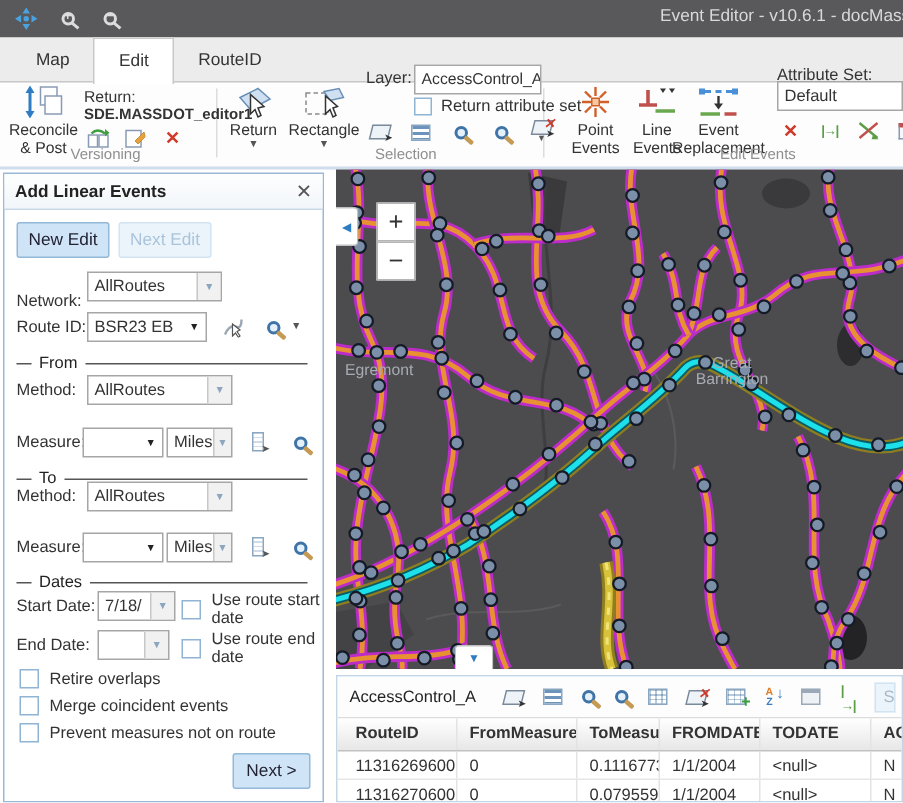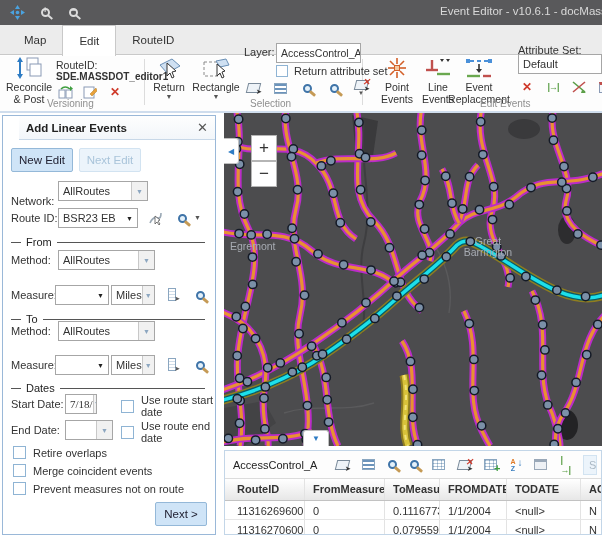--- a/index.html
+++ b/index.html
@@ -53,21 +53,21 @@
   .i-winred { display:inline-block; width:13px; height:11px; border:1px solid #8a9ab5; border-top:3px solid #c0504d; background:#f5f8fb; }
   .i-wingray { display:inline-block; width:13px; height:11px; border:1px solid #9aa8b8; border-top:3px solid #9aa8b8; background:#eef1f5; }
   .i-split { color:#5a9e46; font-size:9px; font-weight:bold; letter-spacing:-1px; }
   .i-ruler { display:inline-block; width:8px; height:13px; border:1px solid #8aa6c0; background:repeating-linear-gradient(#fff 0 2px, #cfdce8 2px 3px); position:relative; }
   .i-ruler::after { content:"➤"; position:absolute; right:-5px; bottom:-3px; font-size:7px; color:#555; }
   .i-sort { display:inline-flex; flex-direction:column; font-size:7px; font-weight:bold; line-height:1; position:relative; padding-right:6px; }
   .i-sort .a { color:#e07b28; } .i-sort .z { color:#3a7ebf; }
   .i-sort::after { content:"↓"; position:absolute; right:-1px; top:1px; color:#3a7ebf; font-size:10px; font-weight:bold; }
 
   
-  .left-panel { position:absolute; left:2px; top:115px; width:214px; height:420px; background:#fff; border:1px solid #9ab8d8;padding-left:16px; }
+  .left-panel { position:absolute; left:2px; top:115px; width:214px; height:420px; background:#fff; border:1px solid #9ab8d8; }
   .lp-head { height:24px; display:flex; align-items:center; padding:0 7px; border-bottom:1px solid #c8d8e8; background:linear-gradient(#fefefe,#f2f6fa); }
   .lp-title { font-weight:bold; font-size:11.5px; color:#222; }
   .lp-close { margin-left:auto; color:#555; font-size:13px; cursor:pointer; }
   .btn-blue { position:absolute; background:#cfe4f7; border:1px solid #94b8d8; border-radius:2px; color:#223; font-size:11.5px; display:flex; align-items:center; justify-content:center; cursor:pointer; }
   .btn-dis  { position:absolute; background:#ecf4fb; border:1px solid #d2e3f1; border-radius:2px; color:#a9c4da; font-size:11.5px; display:flex; align-items:center; justify-content:center; }
   .lp-label { position:absolute; font-size:11px; color:#333; }
   .sep { position:absolute; left:8px; right:10px; display:flex; align-items:center; gap:5px; color:#222; font-size:11px; }
   .sep::before { content:""; width:10px; height:1px; background:#555; }
   .sep::after { content:""; flex:1; height:1px; background:#555; }
   .cbrow { position:absolute; display:flex; align-items:center; gap:7px; font-size:11px; color:#333; }
@@ -135,21 +135,21 @@
       <svg width="26" height="22" viewBox="0 0 26 22">
         <rect x="11" y="1" width="11" height="12" fill="#fff" stroke="#8a9ab5"></rect>
         <rect x="14" y="7" width="11" height="12" fill="#fff" stroke="#8a9ab5"></rect>
         <line x1="4" y1="4" x2="4" y2="18" stroke="#2e7cc4" stroke-width="2"></line>
         <polygon points="1,5 7,5 4,0" fill="#2e7cc4"></polygon>
         <polygon points="1,17 7,17 4,22" fill="#2e7cc4"></polygon>
       </svg>
       <span>Reconcile</span>
       <span>&amp; Post</span>
     </div>
-    <div class="rib-label" style="left:56px; top:3px; font-size:10.5px;">RouteID:</div>
+    <div class="rib-label" style="left:56px; top:3px; font-size:10.5px;">Return:</div>
     <div class="rib-label" style="left:56px; top:15px; font-size:10px;font-weight:bold;">SDE.MASSDOT_editor1</div>
     <div style="position:absolute; left:56px; top:28px; display:flex; gap:7px;">
       <span class="sicon">
         <svg width="15" height="13" viewBox="0 0 15 13">
             <rect x="1" y="4" width="6" height="8" fill="#fff" stroke="#8a9ab5"></rect>
             <rect x="8" y="4" width="6" height="8" fill="#fff" stroke="#8a9ab5"></rect>
             <path d="M3,3 Q7,-1 12,3" fill="none" stroke="#3f9e3f" stroke-width="1.6"></path>
             <polygon points="12,0 12,5 15,2.5" fill="#3f9e3f"></polygon>
           </svg>
       </span>
@@ -353,21 +353,21 @@
       </span>
     <span class="sicon" style="position:absolute; left:188px; top:241px;">
         <span class="i-mag"></span>
       </span>
 
     <div class="sep" style="top:266px;justify-content:flex-end;">
         <span>Dates</span>
       </div>
 
     <div class="lp-label" style="left:8px; top:282px;">Start Date:</div>
-    <div class="sel" style="left:62px; top:278px; width:32px;font-family:Liberation Serif, serif;">
+    <div class="sel" style="left:62px; top:278px; width:52px;">
       <span>7/18/</span>
       <span class="dbtn">▼</span>
     </div>
     <div class="cbrow" style="left:118px; top:278px;">
       <span class="cb"></span>
       <span>Use route start date</span>
     </div>
 
     <div class="lp-label" style="left:8px; top:308px;">End Date:</div>
     <div class="sel" style="left:62px; top:304px; width:48px;">

